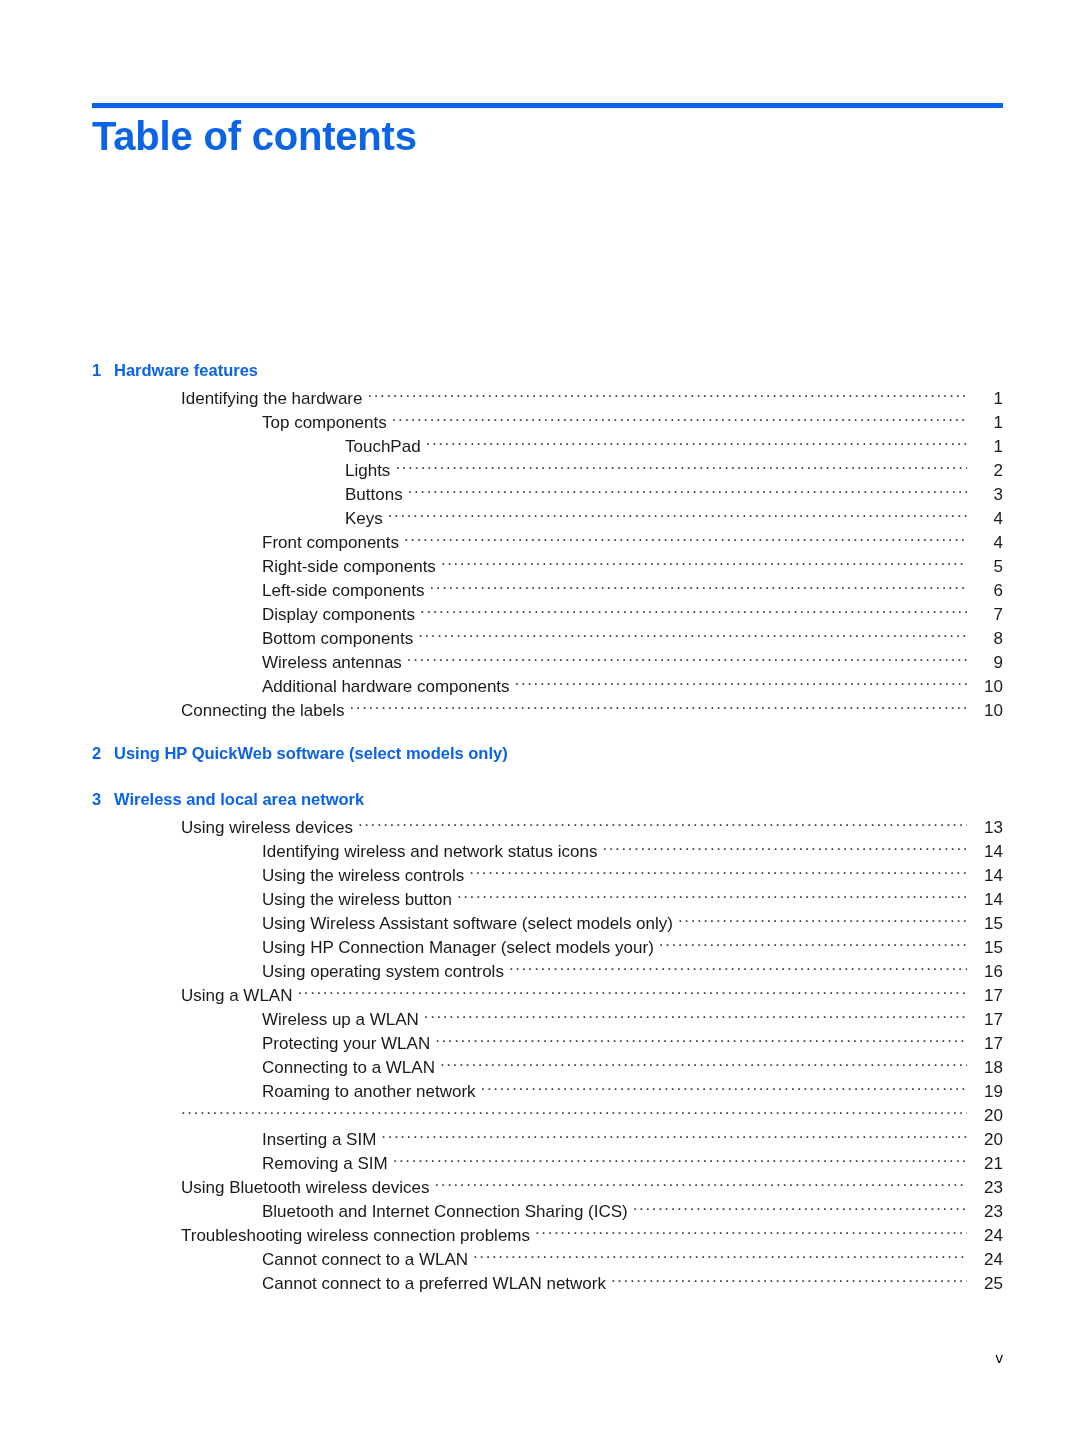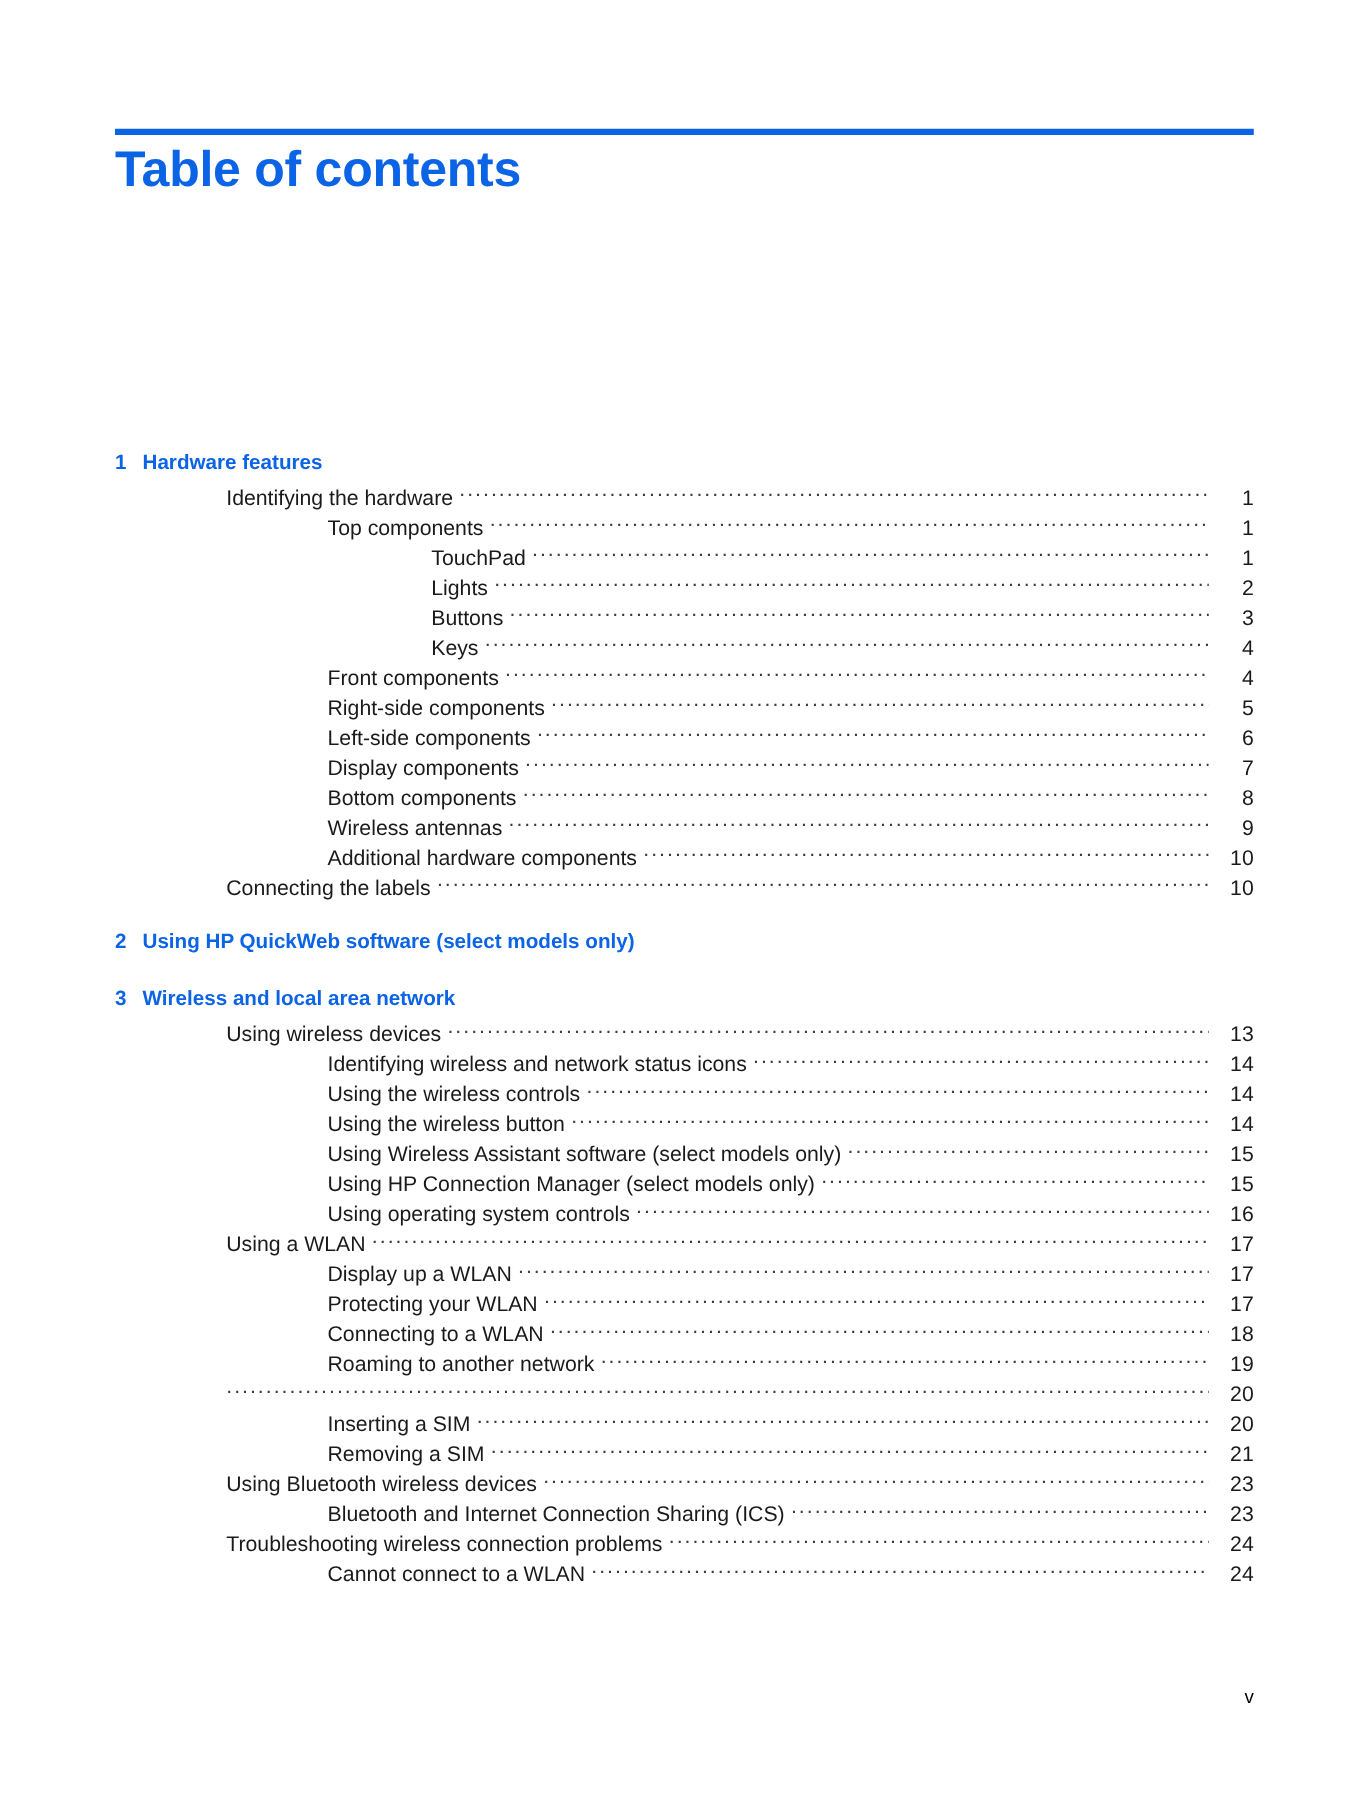--- a/index.html
+++ b/index.html
@@ -253,36 +253,36 @@
           <span class="etext">Using the wireless button</span>
           <span class="leader"></span>
           <span class="epage">14</span>
         </div>
         <div class="entry lvl2">
           <span class="etext">Using Wireless Assistant software (select models only)</span>
           <span class="leader"></span>
           <span class="epage">15</span>
         </div>
         <div class="entry lvl2">
-          <span class="etext">Using HP Connection Manager (select models only)</span>
+          <span class="etext">Using HP Connection Manager (select models your)</span>
           <span class="leader"></span>
           <span class="epage">15</span>
         </div>
         <div class="entry lvl2">
           <span class="etext">Using operating system controls</span>
           <span class="leader"></span>
           <span class="epage">16</span>
         </div>
         <div class="entry lvl1">
           <span class="etext">Using a WLAN</span>
           <span class="leader"></span>
           <span class="epage">17</span>
         </div>
         <div class="entry lvl2">
-          <span class="etext">Display up a WLAN</span>
+          <span class="etext">Wireless up a WLAN</span>
           <span class="leader"></span>
           <span class="epage">17</span>
         </div>
         <div class="entry lvl2">
           <span class="etext">Protecting your WLAN</span>
           <span class="leader"></span>
           <span class="epage">17</span>
         </div>
         <div class="entry lvl2">
           <span class="etext">Connecting to a WLAN</span>
@@ -320,20 +320,25 @@
         </div>
         <div class="entry lvl1">
           <span class="etext">Troubleshooting wireless connection problems</span>
           <span class="leader"></span>
           <span class="epage">24</span>
         </div>
         <div class="entry lvl2">
           <span class="etext">Cannot connect to a WLAN</span>
           <span class="leader"></span>
           <span class="epage">24</span>
+        </div>
+        <div class="entry lvl2">
+          <span class="etext">Cannot connect to a preferred WLAN network</span>
+          <span class="leader"></span>
+          <span class="epage">25</span>
         </div>
       </div>
     </div>
 
   <div class="footer">
     <span>v</span>
   </div>
 
 </div>
 

